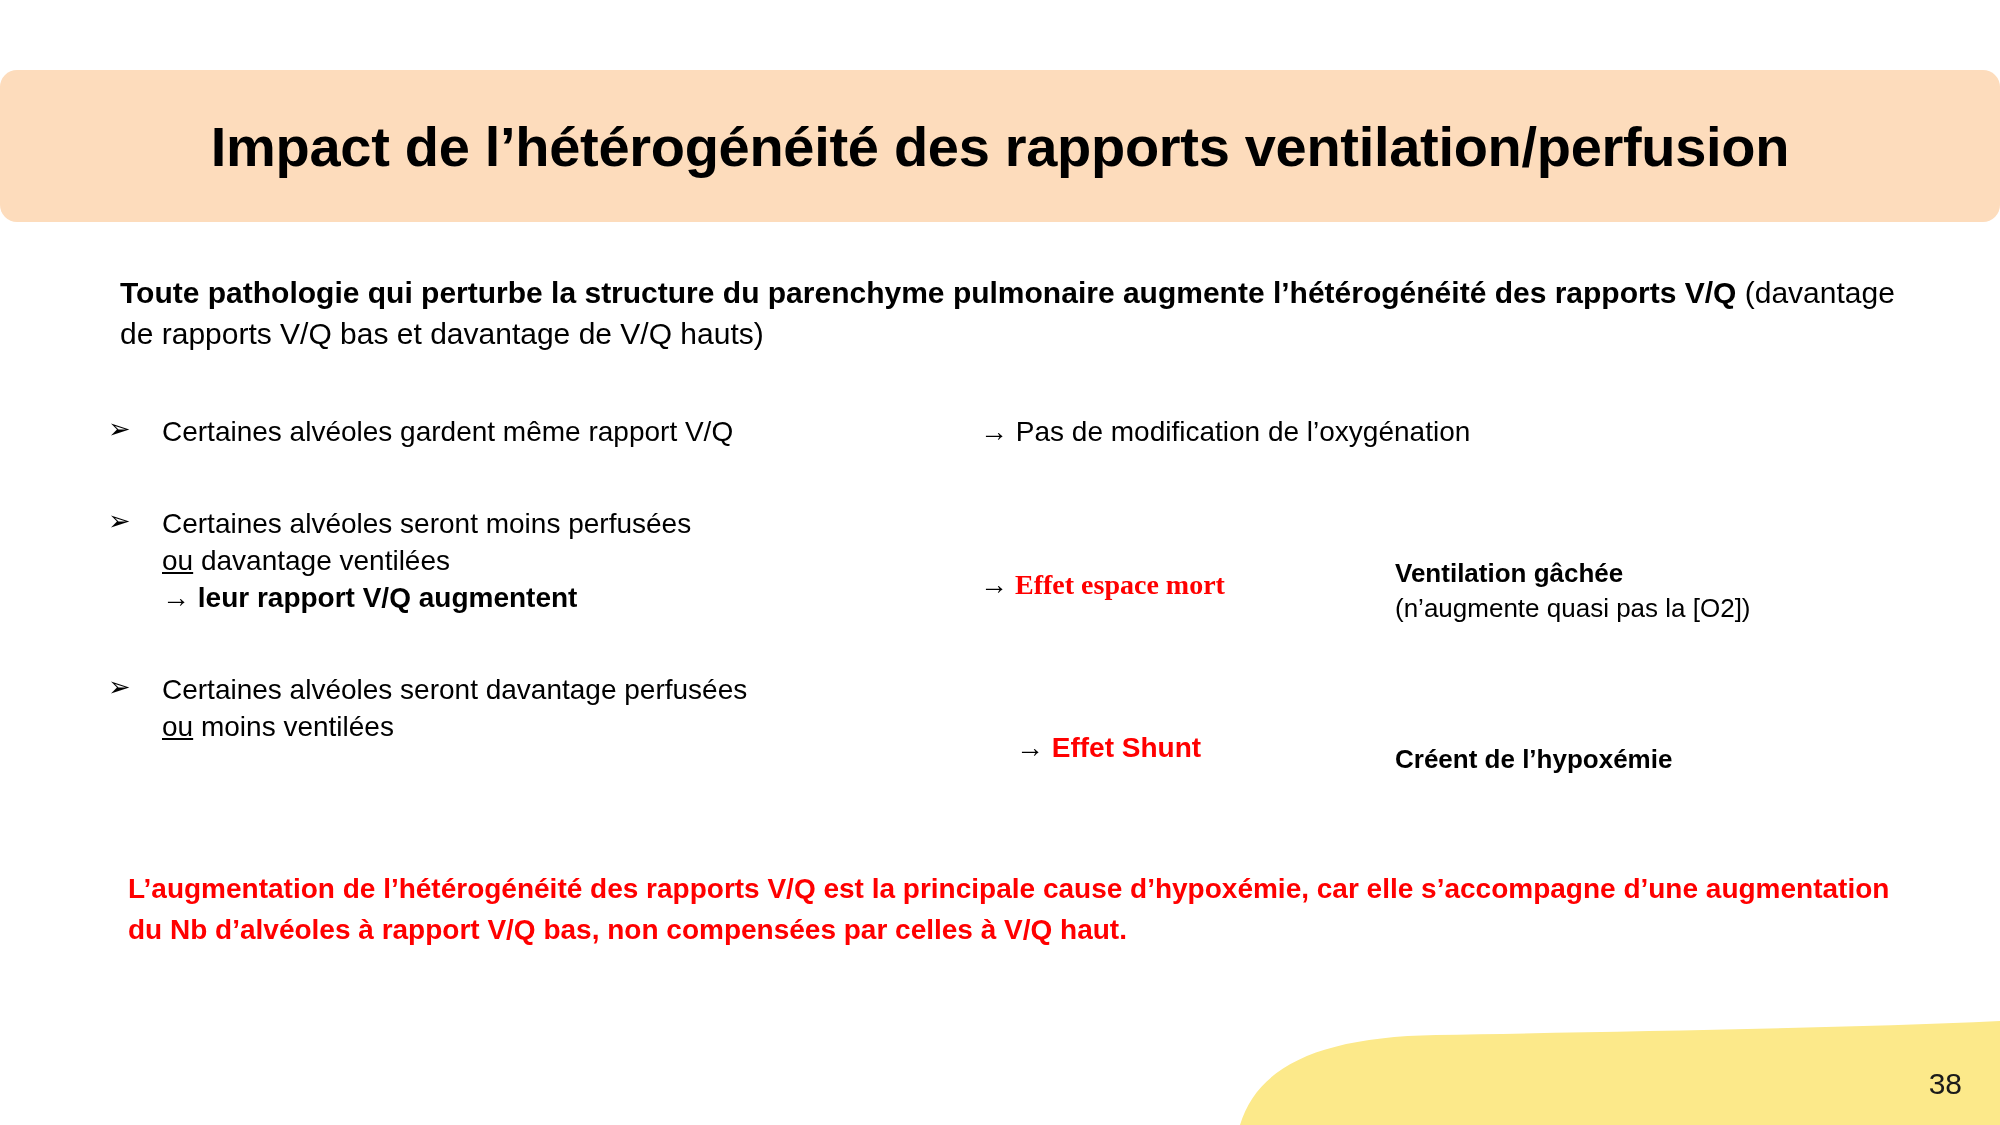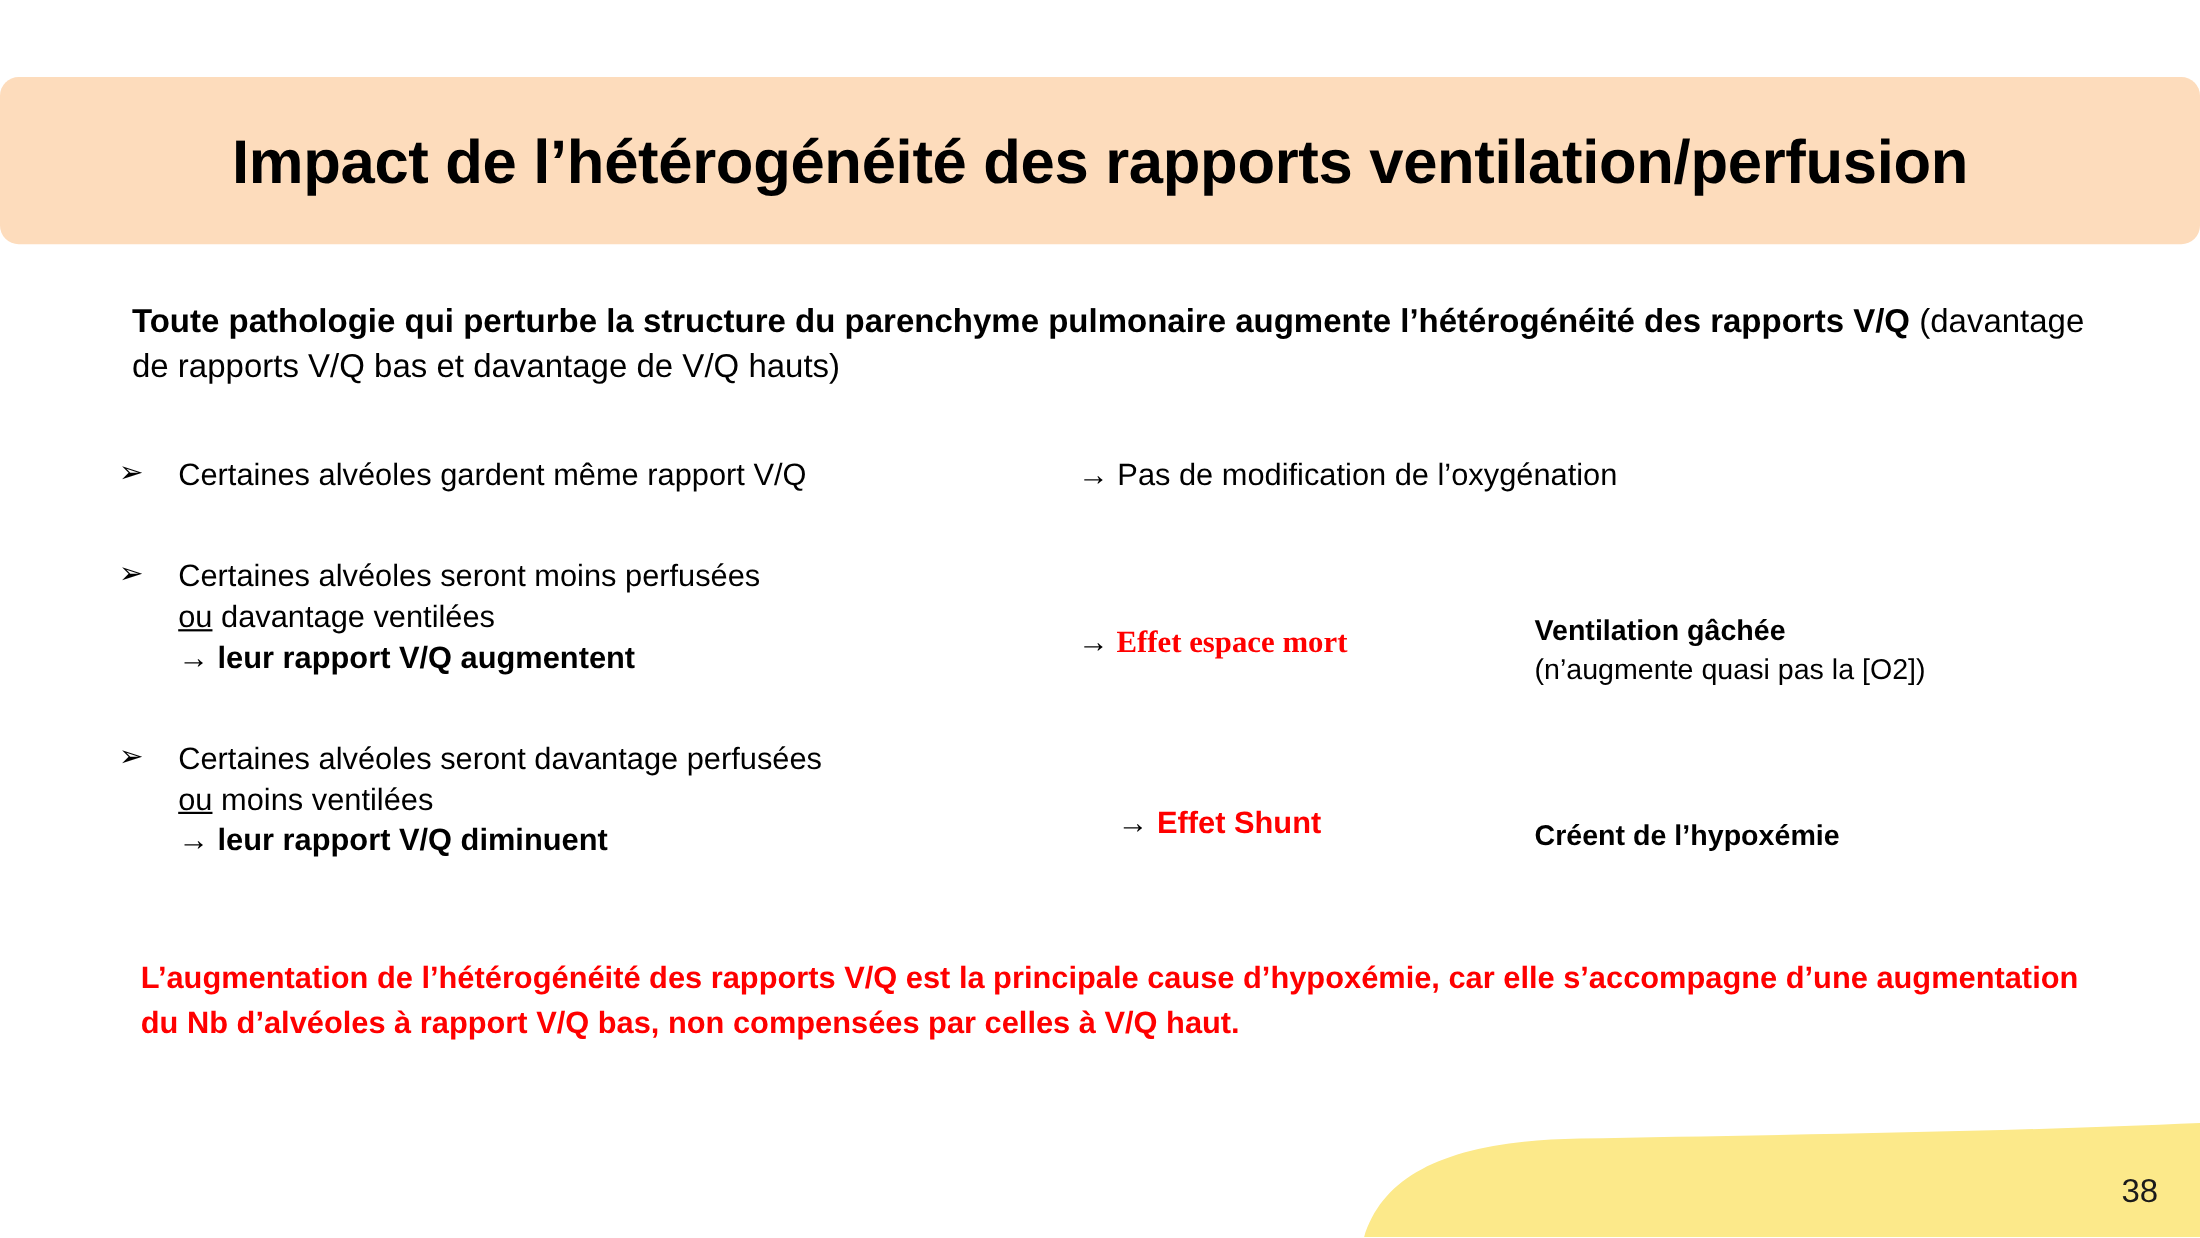--- a/index.html
+++ b/index.html
@@ -210,21 +210,20 @@
 
   <div class="body-row" id="row-3">
     <div class="col-left">
       <div class="bullet-line">
         <span class="bullet-marker">➢</span>
         <span>Certaines alvéoles seront davantage perfusées</span>
       </div>
       <div class="sub-line">
         <span class="u">ou</span><span> moins ventilées</span>
       </div>
-      <div class="sub-line bold">→ leur rapport V/Q diminuent</div>
     </div>
     <div class="col-mid">
       <span class="arrow-txt">→ </span><span class="red">Effet Shunt</span>
     </div>
     <div class="col-right">
       <div class="bold">Créent de l’hypoxémie</div>
     </div>
   </div>
 
   <div id="conclusion">L’augmentation de l’hétérogénéité des rapports V/Q est la principale cause d’hypoxémie, car elle s’accompagne d’une augmentation du Nb d’alvéoles à  rapport V/Q bas, non compensées par celles à V/Q haut.</div>

